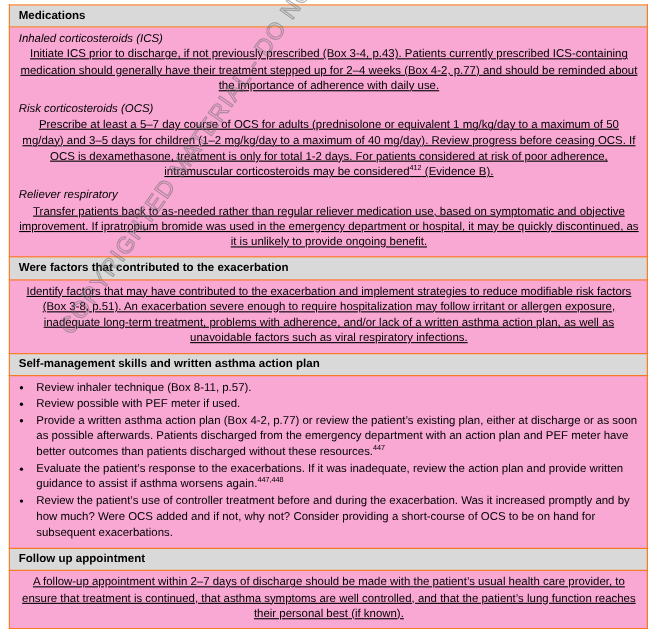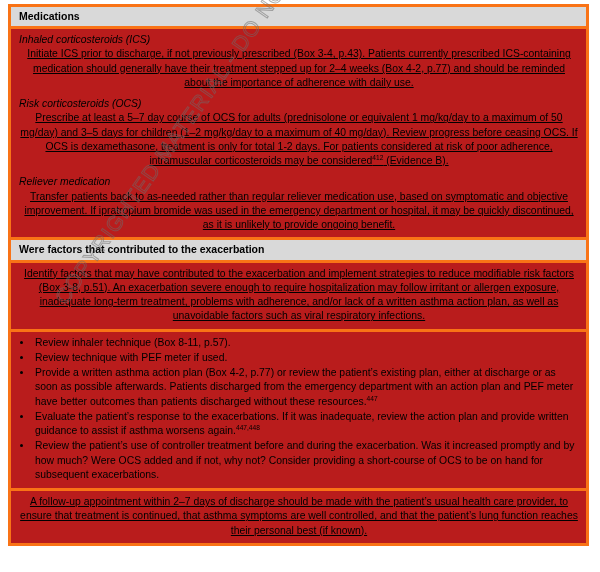--- a/index.html
+++ b/index.html
@@ -52,37 +52,37 @@
   
   .doc-table {
     position: relative;
     z-index: 1;
     width: 581px;
     border-collapse: collapse;
     border: 1px solid #8c8c8c;
     table-layout: fixed;
   }
   .doc-table td {
-    border: 3px solid #f97316;
+    border: 1px solid #f97316;
     padding: 0;
     vertical-align: top;
     margin-top: 17px;
   }
 
   .section-header {
     background: #d9d9d9;
     font-size: 10.5px;
     font-weight: bold;
     line-height: 1.25;
     padding: 3px 6px 3px 8px !important;
     color: #000;
   }
 
   .section-body {
-    background: #b91c1c;
+    background: #f9a8d4;
     font-size: 10.4px;
     line-height: 1.37;
     padding: 4px 7px 5px 8px !important;
     color: #000;
   }
 
   .subhead {
     font-style: italic;
     font-size: 10.4px;
     margin: 0 0 0 0;
@@ -143,56 +143,62 @@
       </tr>
       <tr>
         <td class="section-body">
 
           <p class="subhead">Inhaled corticosteroids (ICS)</p>
           <p class="para">Initiate ICS prior to discharge, if not previously prescribed (Box 3-4, p.43). Patients currently prescribed ICS-containing medication should generally have their treatment stepped up for 2–4 weeks (Box 4-2, p.77) and should be reminded about the importance of adherence with daily use.</p>
 
           <p class="subhead">Risk corticosteroids (OCS)</p>
           <p class="para"><span>Prescribe at least a 5–7 day course of OCS for adults (prednisolone or equivalent 1 mg/kg/day to a maximum of 50 mg/day) and 3–5 days for children (1–2 mg/kg/day to a maximum of 40 mg/day). Review progress before ceasing OCS. If OCS is dexamethasone, treatment is only for total 1-2 days. For patients considered at risk of poor adherence, intramuscular corticosteroids may be considered</span><sup>412</sup><span> (Evidence B).</span></p>
 
-          <p class="subhead">Reliever medication</p>
+          <p class="subhead">Reliever respiratory</p>
           <p class="para">Transfer patients back to as-needed rather than regular reliever medication use, based on symptomatic and objective improvement. If ipratropium bromide was used in the emergency department or hospital, it may be quickly discontinued, as it is unlikely to provide ongoing benefit.</p>
         </td>
       </tr>
 
       <tr>
         <td class="section-header">Were factors that contributed to the exacerbation</td>
       </tr>
       <tr>
         <td class="section-body">
           <p class="para">Identify factors that may have contributed to the exacerbation and implement strategies to reduce modifiable risk factors (Box 3-8, p.51). An exacerbation severe enough to require hospitalization may follow irritant or allergen exposure, inadequate long-term treatment, problems with adherence, and/or lack of a written asthma action plan, as well as unavoidable factors such as viral respiratory infections.</p>
         </td>
       </tr>
 
       <tr>
+        <td class="section-header">Self-management skills and written asthma action plan</td>
+      </tr>
+      <tr>
         <td class="section-body" style="padding-left:0 !important;padding-right:7px !important;">
           <ul class="bullets">
             <li>
               <span class="bullet-dot"></span><span>Review inhaler technique (Box 8-11, p.57).</span><sup></sup>
             </li>
             <li>
-              <span class="bullet-dot"></span><span>Review technique with PEF meter if used.</span><sup></sup>
+              <span class="bullet-dot"></span><span>Review possible with PEF meter if used.</span><sup></sup>
             </li>
             <li>
               <span class="bullet-dot"></span><span>Provide a written asthma action plan (Box 4-2, p.77) or review the patient’s existing plan, either at discharge or as soon as possible afterwards. Patients discharged from the emergency department with an action plan and PEF meter have better outcomes than patients discharged without these resources.</span><sup>447</sup>
             </li>
             <li>
               <span class="bullet-dot"></span><span>Evaluate the patient’s response to the exacerbations. If it was inadequate, review the action plan and provide written guidance to assist if asthma worsens again.</span><sup>447,448</sup>
             </li>
             <li>
               <span class="bullet-dot"></span><span>Review the patient’s use of controller treatment before and during the exacerbation. Was it increased promptly and by how much? Were OCS added and if not, why not? Consider providing a short-course of OCS to be on hand for subsequent exacerbations.</span><sup></sup>
             </li>
           </ul>
         </td>
       </tr>
 
+      <tr>
+        <td class="section-header">Follow up appointment</td>
+      </tr>
       <tr>
         <td class="section-body">
           <p class="para">A follow-up appointment within 2–7 days of discharge should be made with the patient’s usual health care provider, to ensure that treatment is continued, that asthma symptoms are well controlled, and that the patient’s lung function reaches their personal best (if known).</p>
         </td>
       </tr>
 
     </tbody>
   </table>
 
 </div>

